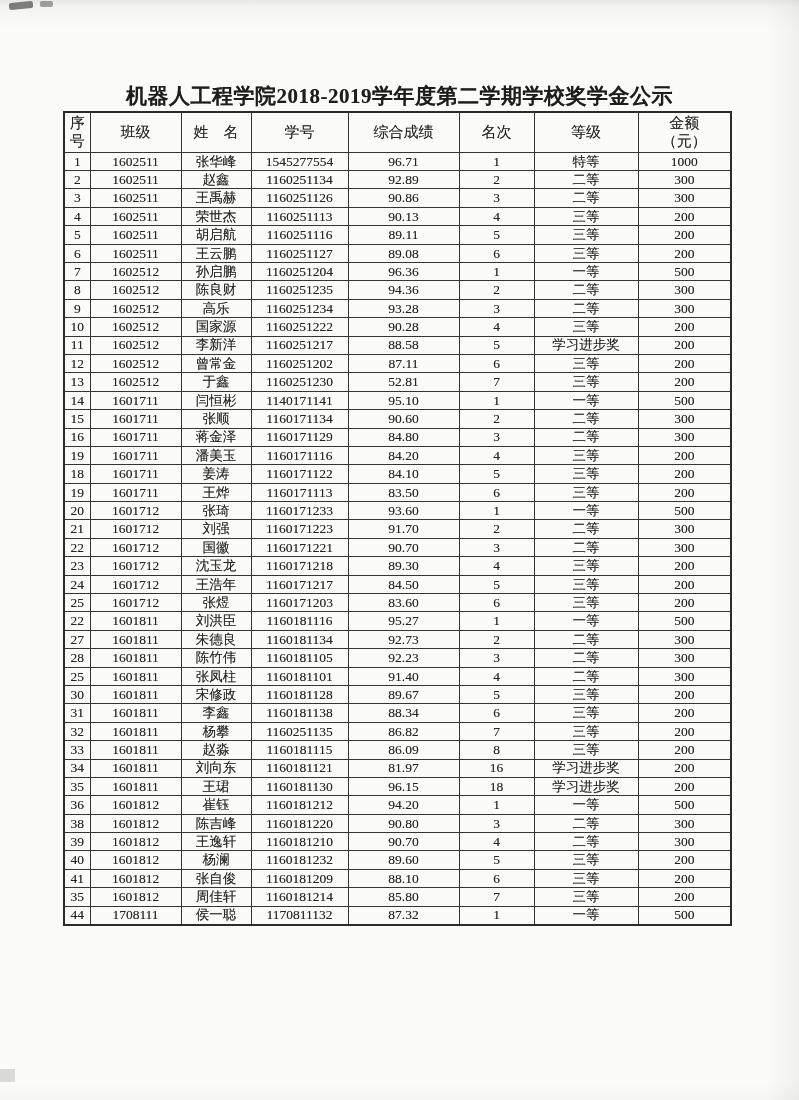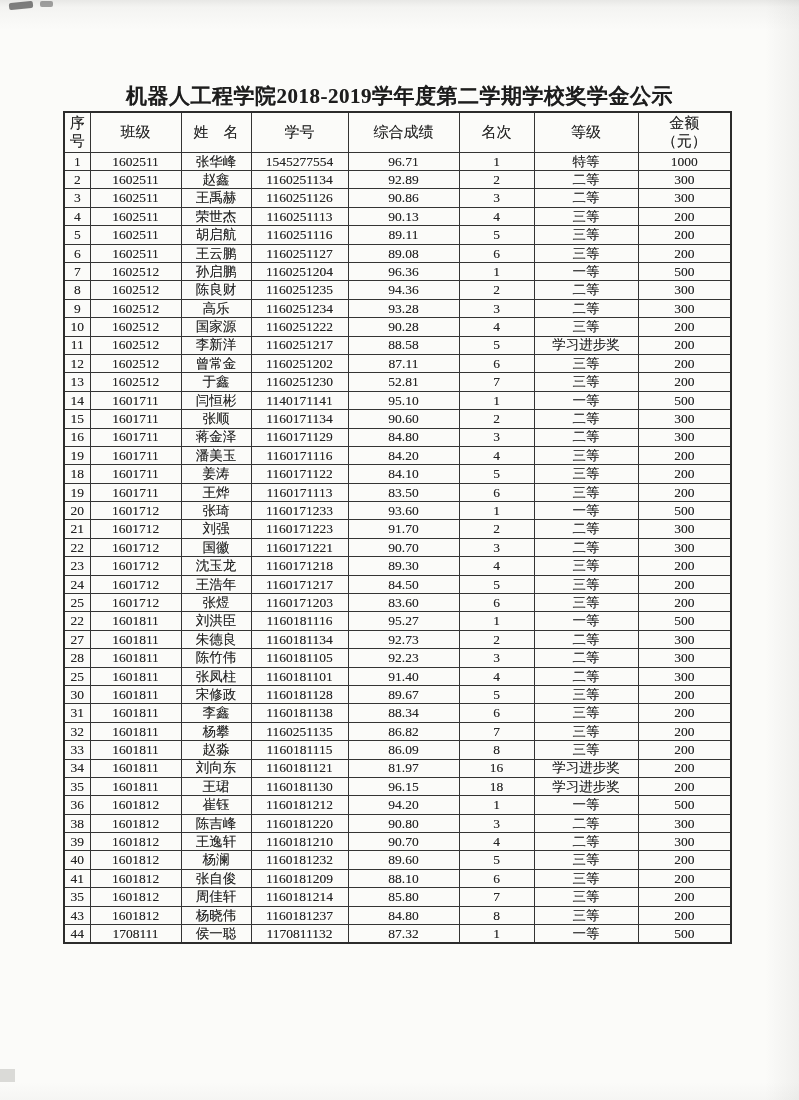--- a/index.html
+++ b/index.html
@@ -503,30 +503,20 @@
           <td>35</td>
           <td>1601812</td>
           <td>周佳轩</td>
           <td>1160181214</td>
           <td>85.80</td>
           <td>7</td>
           <td>三等</td>
           <td>200</td>
         </tr>
         <tr>
-          <td>43</td>
-          <td>1601812</td>
-          <td>杨晓伟</td>
-          <td>1160181237</td>
-          <td>84.80</td>
-          <td>8</td>
-          <td>三等</td>
-          <td>200</td>
-        </tr>
-        <tr>
           <td>44</td>
           <td>1708111</td>
           <td>侯一聪</td>
           <td>1170811132</td>
           <td>87.32</td>
           <td>1</td>
           <td>一等</td>
           <td>500</td>
         </tr>
       </tbody>

